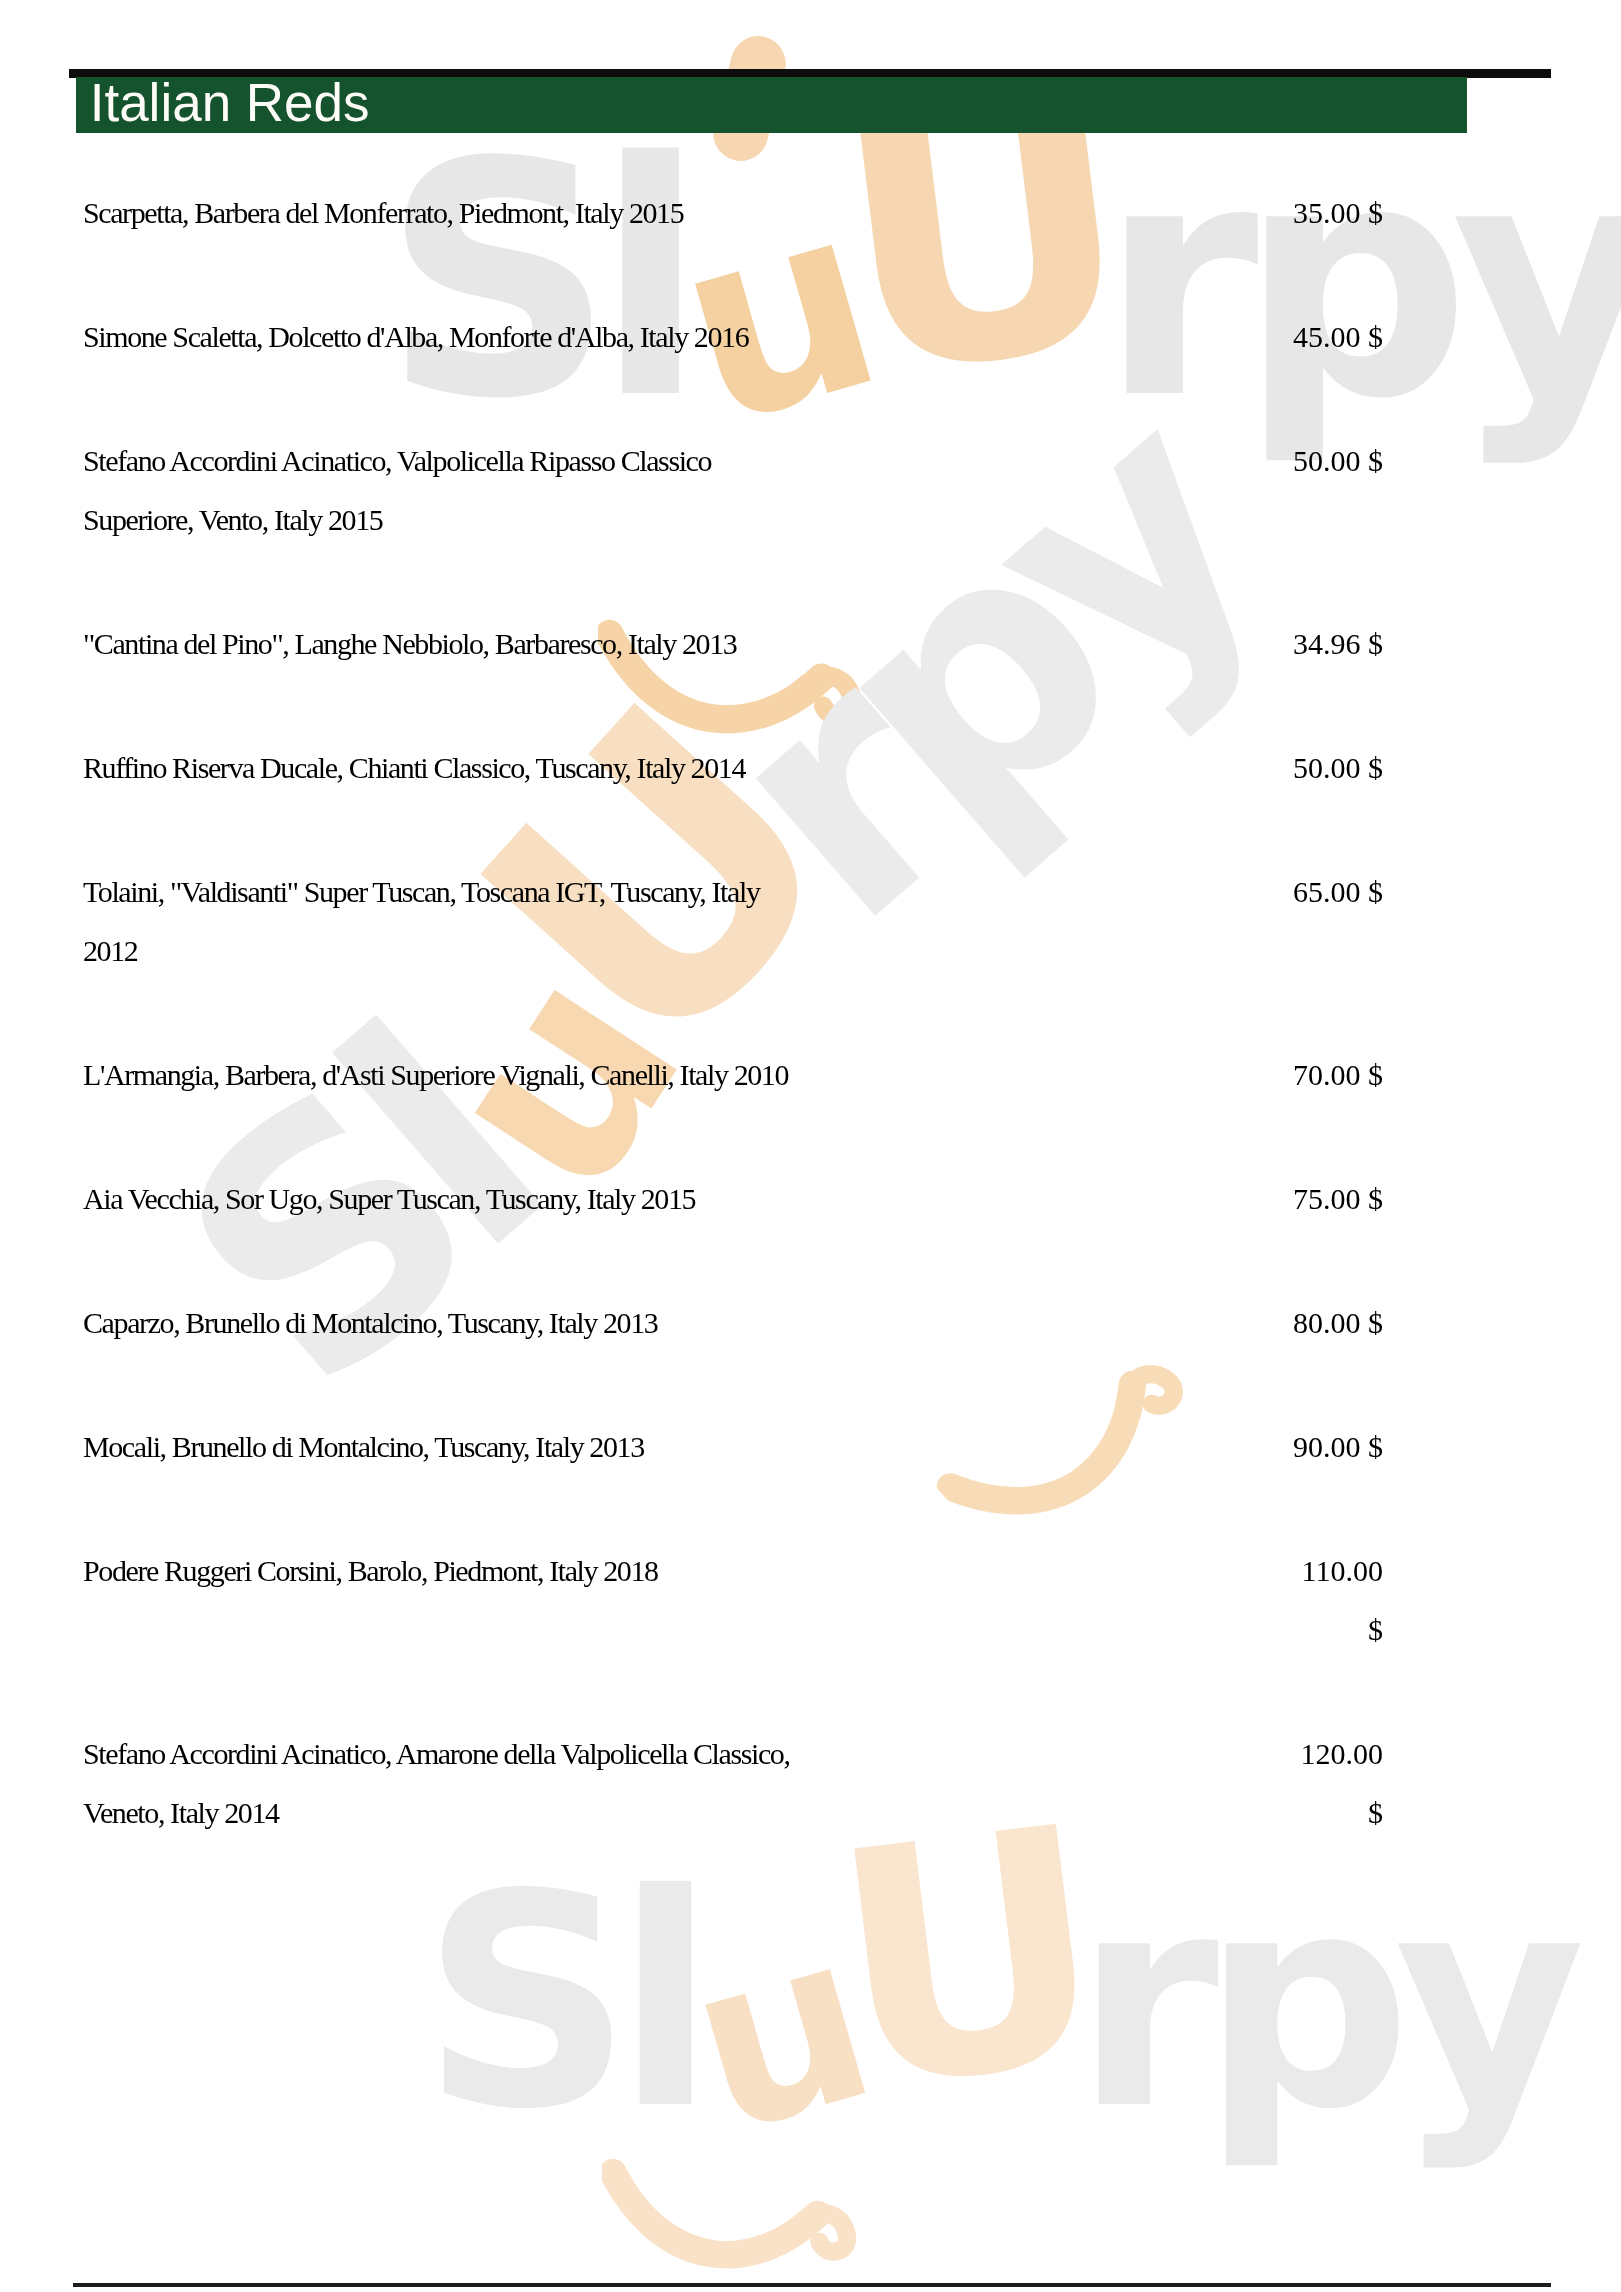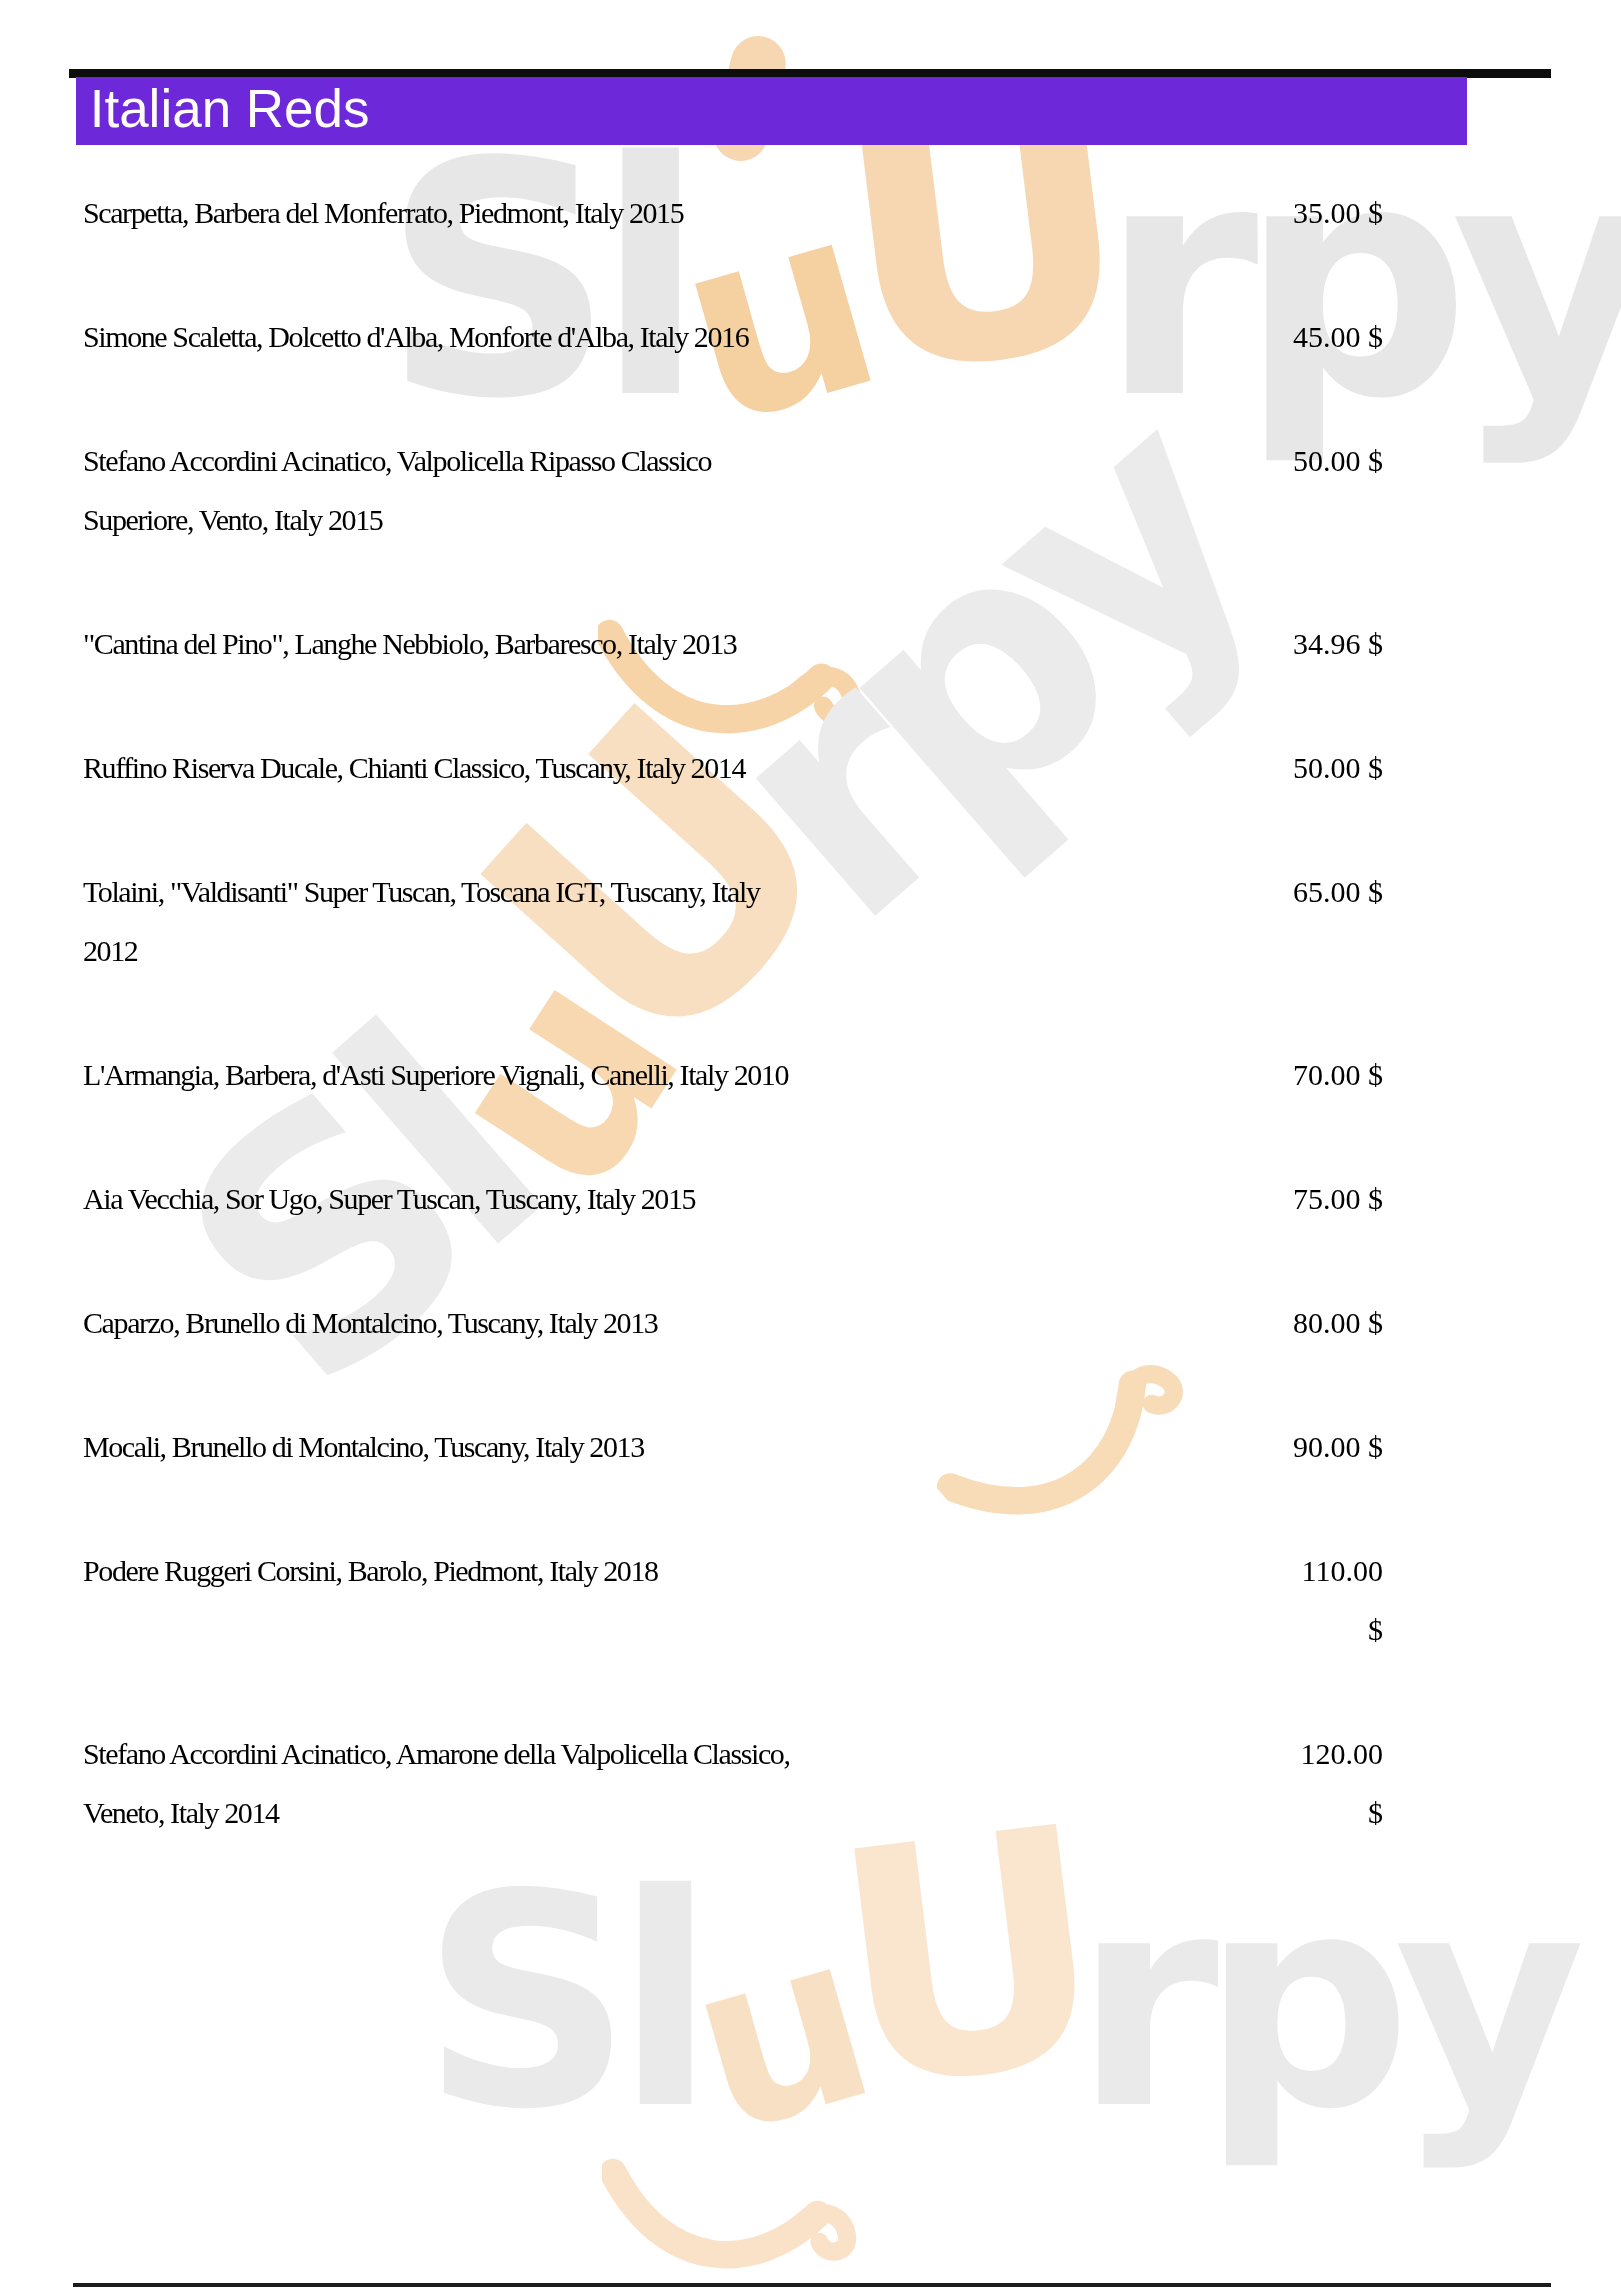--- a/index.html
+++ b/index.html
@@ -12,22 +12,22 @@
   }
 
   
   .top-rule {
     position:absolute; left:69px; top:69px;
     width:1482px; height:8.8px;
     background:#0d0d0d; z-index:3;
   }
   .banner {
     position:absolute; left:76px; top:77px;
-    width:1391px; height:68px;
-    background:#6d28d9; z-index:3;
+    width:1391px; height:56px;
+    background:#14532d; z-index:3;
     display:flex; align-items:center;
   }
   .banner-title {
     font-family:"Liberation Sans", sans-serif;
     font-size:53px; line-height:1;
     color:#FDFCF7;
     padding-left:13.7px; padding-bottom:5.9px;
   }
   .bottom-rule {
     position:absolute; left:73px; top:2283px;

